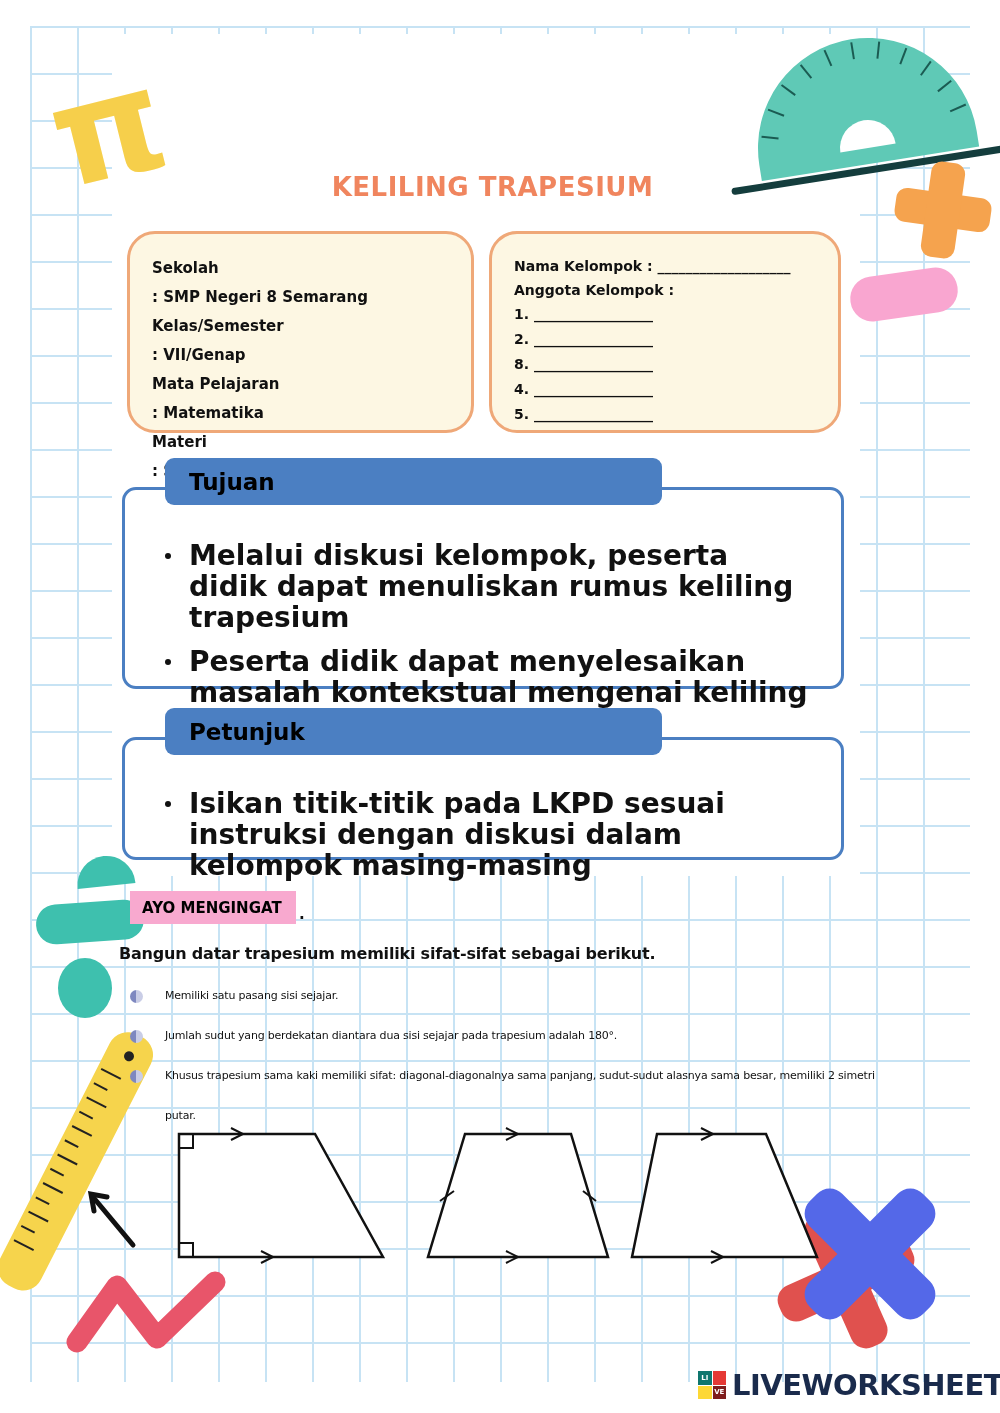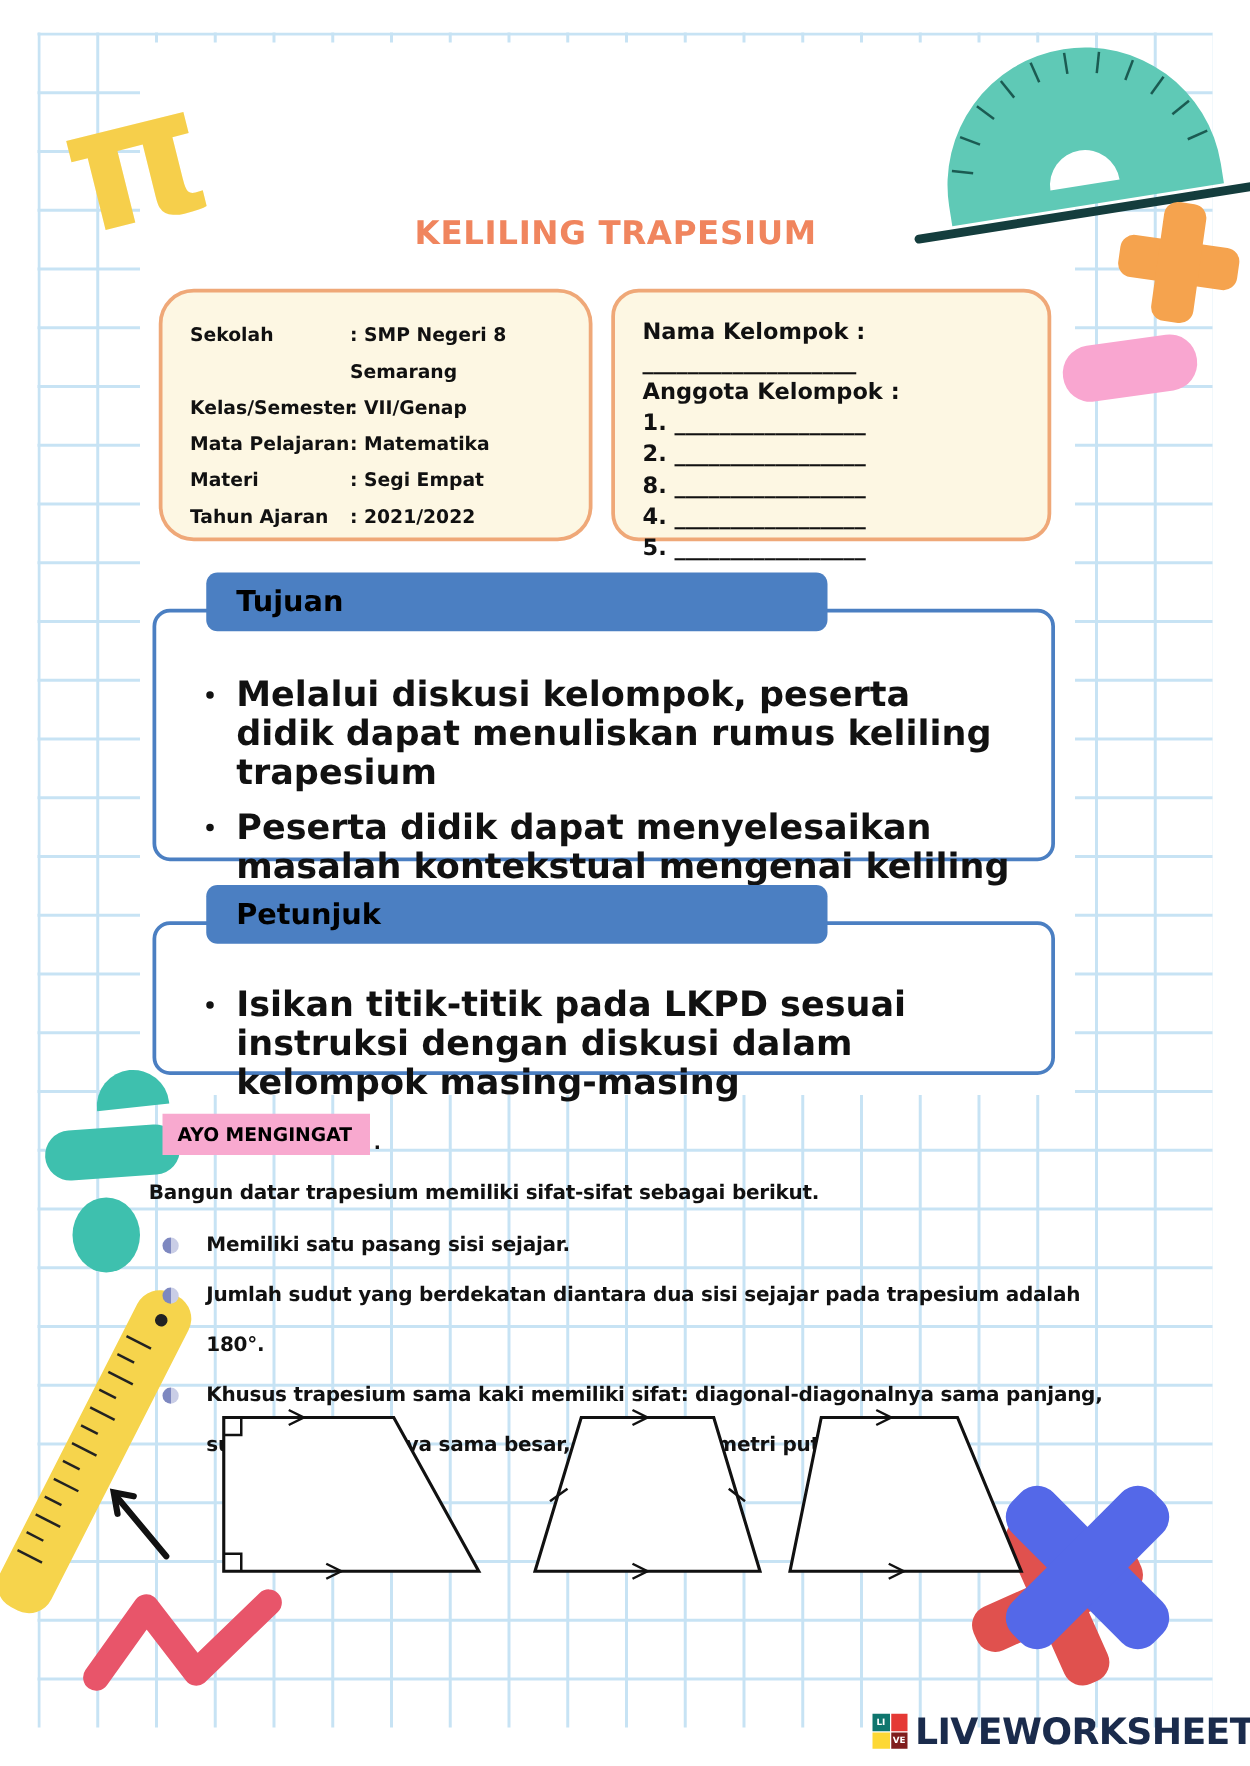--- a/index.html
+++ b/index.html
@@ -21,25 +21,25 @@
   .content > div { position:absolute; }
 
   .title, .subtitle { left:120px; width:745px; text-align:center; color:#F0855E; font-weight:bold; letter-spacing:0.5px; }
   .title { top:112px; font-size:26px; }
   .subtitle { top:172px; font-size:26px; }
 
   .info-box { background:#FDF7E3; border:3px solid #EFA878; border-radius:28px; padding:20px 14px 14px 22px; }
   .box-school { left:127px; top:231px; width:347px; height:202px; }
   .box-group  { left:489px; top:231px; width:352px; height:202px; }
 
-  .school-row { display:flex; font-size:15px; font-weight:bold; line-height:29px; }
+  .school-row { display:flex; font-size:15px; font-weight:bold; line-height:29px;flex-direction:column; }
   .school-row .lbl { width:128px; flex:none; }
   .school-row .val { flex:1; }
 
-  .box-group { font-size:18px; font-weight:bold;border-radius:22px; }
+  .box-group { font-size:14px; font-weight:bold; }
   .group-nama { line-height:24px; }
   .group-anggota { line-height:24px; }
   .member-line { line-height:25px; }
 
   .sec-header { position:absolute; left:165px; width:497px; height:47px; background:#4B7FC2;
     border-radius:9px; color:#000000; font-size:23px; font-weight:bold; display:flex; align-items:center;
     padding-left:24px; z-index:4; }
   .sec-box { position:absolute; left:122px; width:722px; background:#fff; border:3px solid #4B7FC2; border-radius:14px; }
   .hdr-tujuan { top:458px; }
   .box-tujuan { top:487px; height:202px; padding:50px 30px 10px 32px; }
@@ -52,21 +52,21 @@
   .ayo-tag { left:130px; top:891px; width:166px; height:33px; background:#F8A9CF; display:flex;
     align-items:center; padding-left:12px; font-size:15px; font-weight:bold; color:#000000; }
   .ayo-period { left:299px; top:905px; font-size:15px; font-weight:bold; }
 
   .mengingat-intro { left:119px; top:944px; font-size:16px; font-weight:bold; letter-spacing:-0.2px; }
 
   .props { left:126px; top:976px; width:760px; }
   .prop-item { display:flex; }
   .prop-icon { flex:none; width:13px; height:13px; border-radius:50%; margin:14px 22px 0 4px;
     background:linear-gradient(90deg,#7E88C0 50%,#C9CDE6 50%); }
-  .prop-text { font-size:16px; font-weight:bold; line-height:40px; letter-spacing:-0.2px; max-width:720px; }
+  .prop-text { font-size:11px; font-weight:normal; line-height:40px; letter-spacing:-0.2px; max-width:720px; }
 
   .trap-figs { left:165px; top:1126px; }
 
   .footer { left:698px; top:1368px; display:flex; align-items:center; gap:6px; }
   .logo-grid { width:28px; height:28px; display:grid; grid-template-columns:1fr 1fr; grid-template-rows:1fr 1fr; gap:1px; }
   .logo-cell { display:flex; align-items:center; justify-content:center; color:#fff; font-size:7px; font-weight:bold; }
   .lc0 { background:#0f766e; } .lc1 { background:#E53935; } .lc2 { background:#FDD835; } .lc3 { background:#7f1d1d; }
   .brand-text { font-size:29px; font-weight:bold; color:#1A2B4C; letter-spacing:-0.5px; }
 
   

